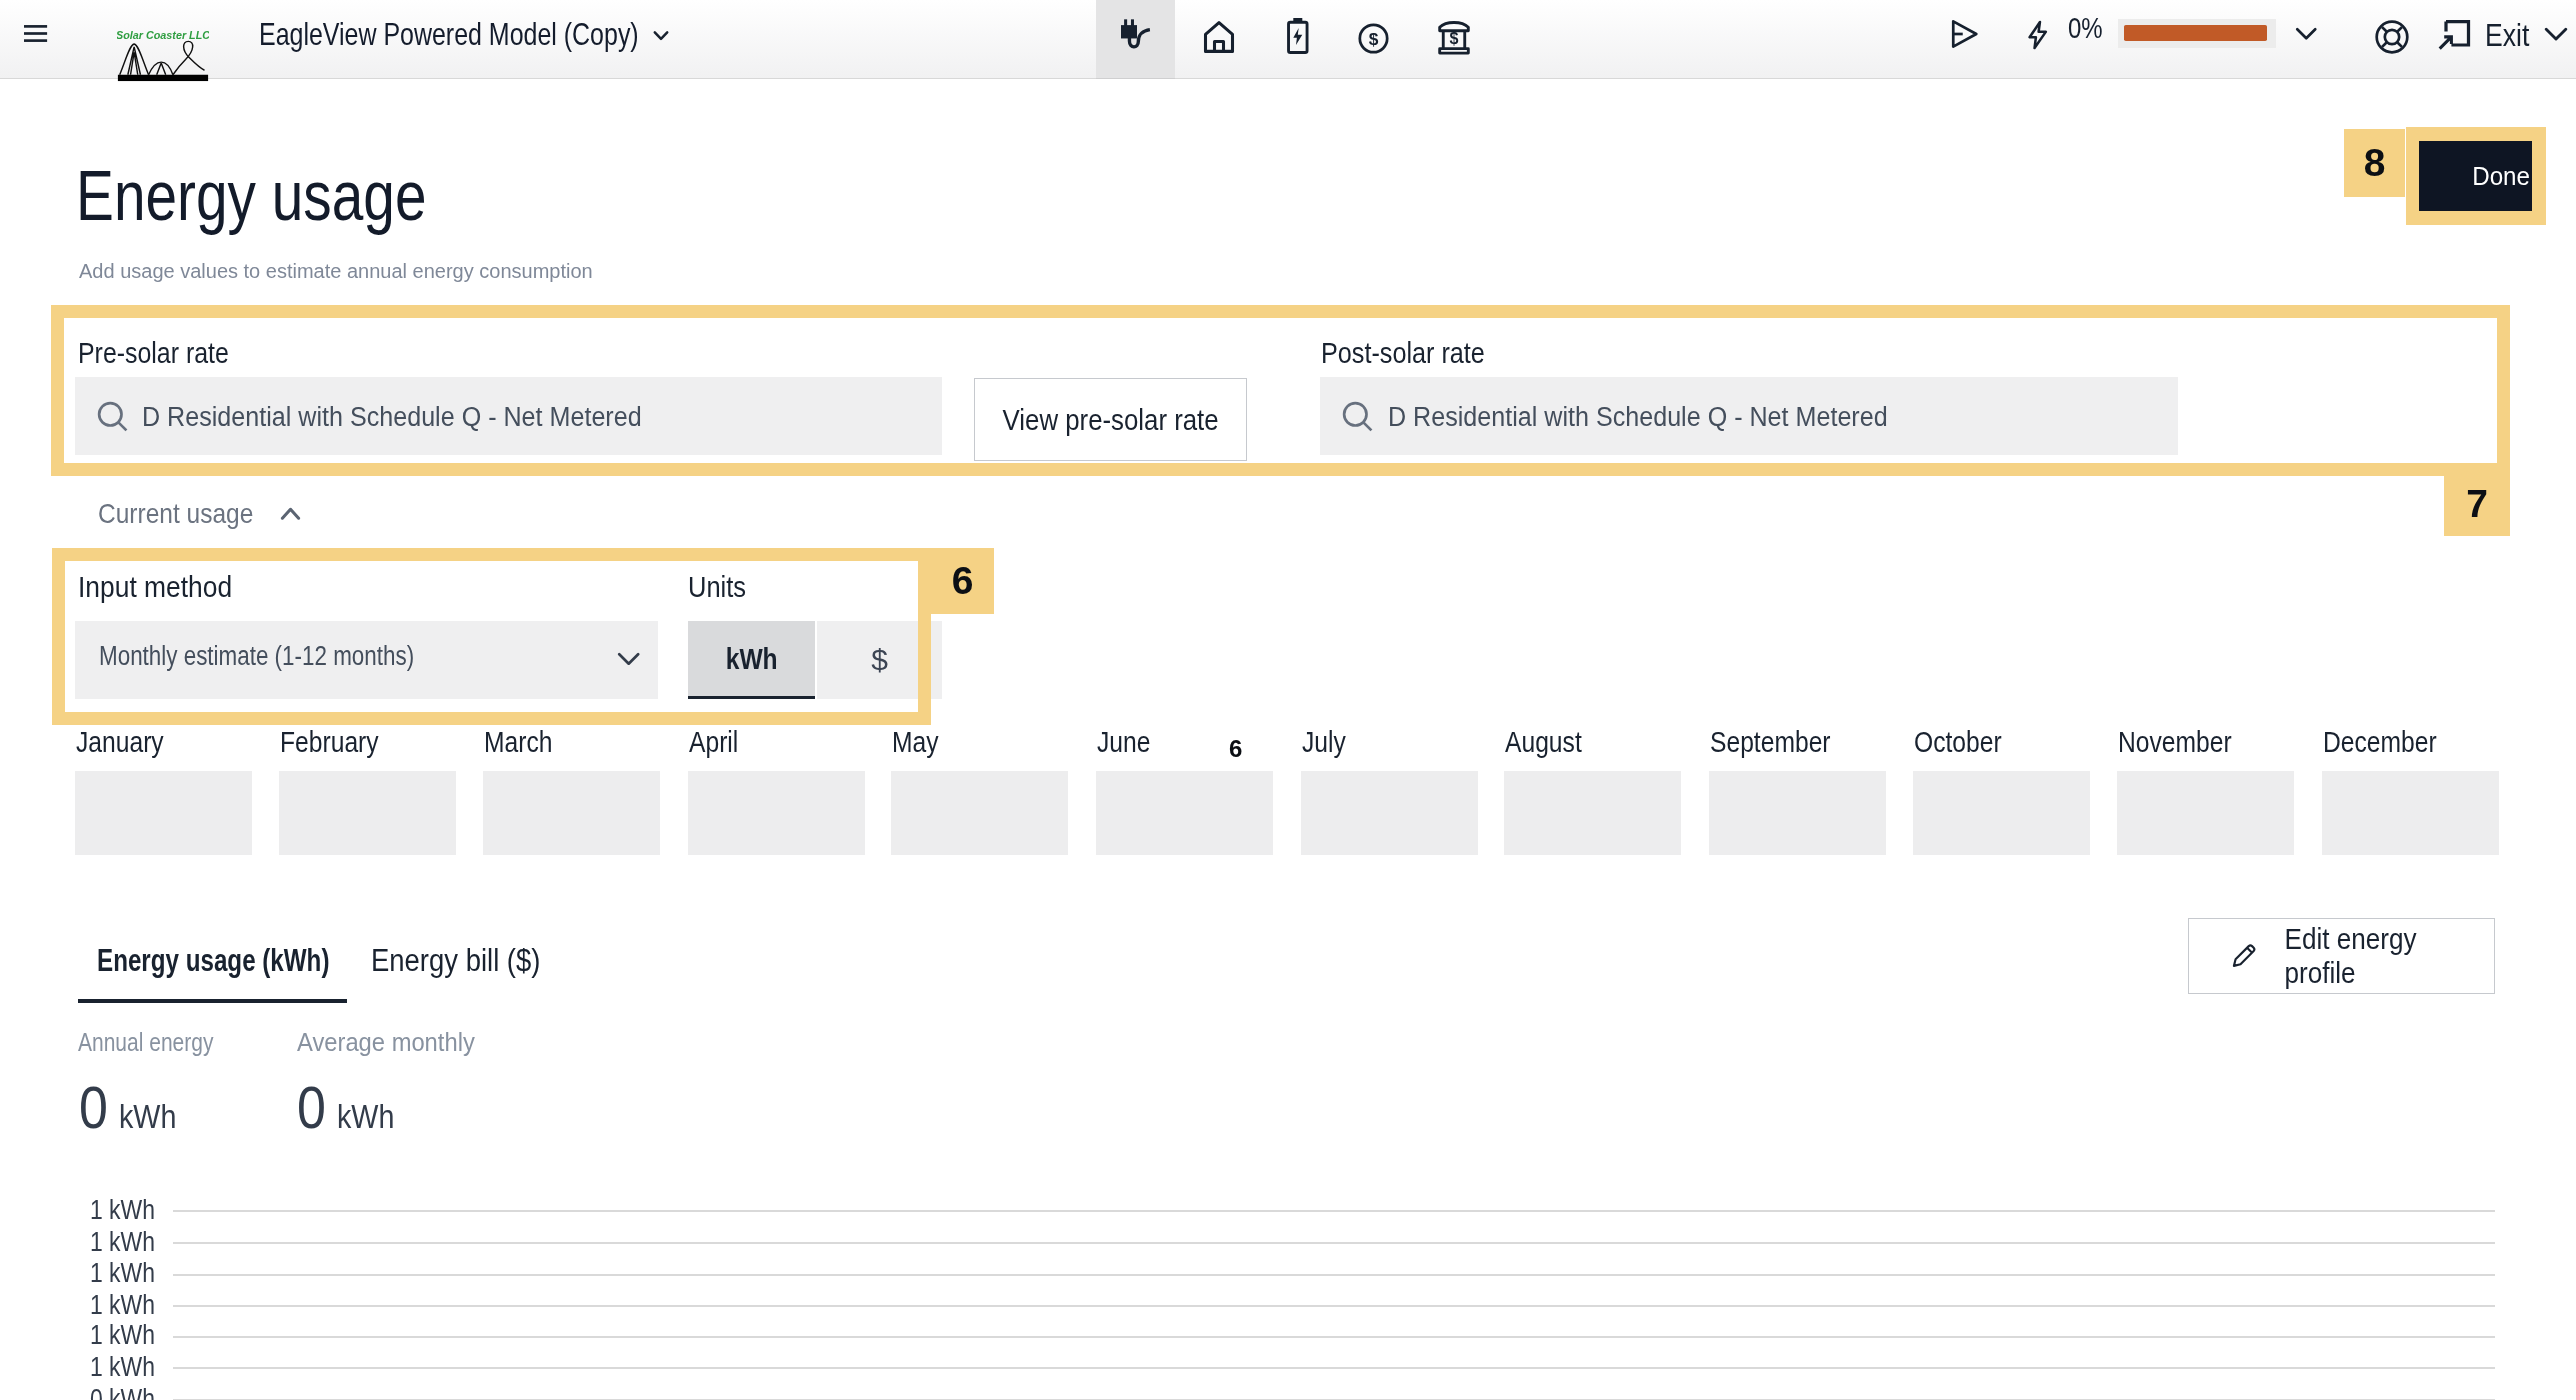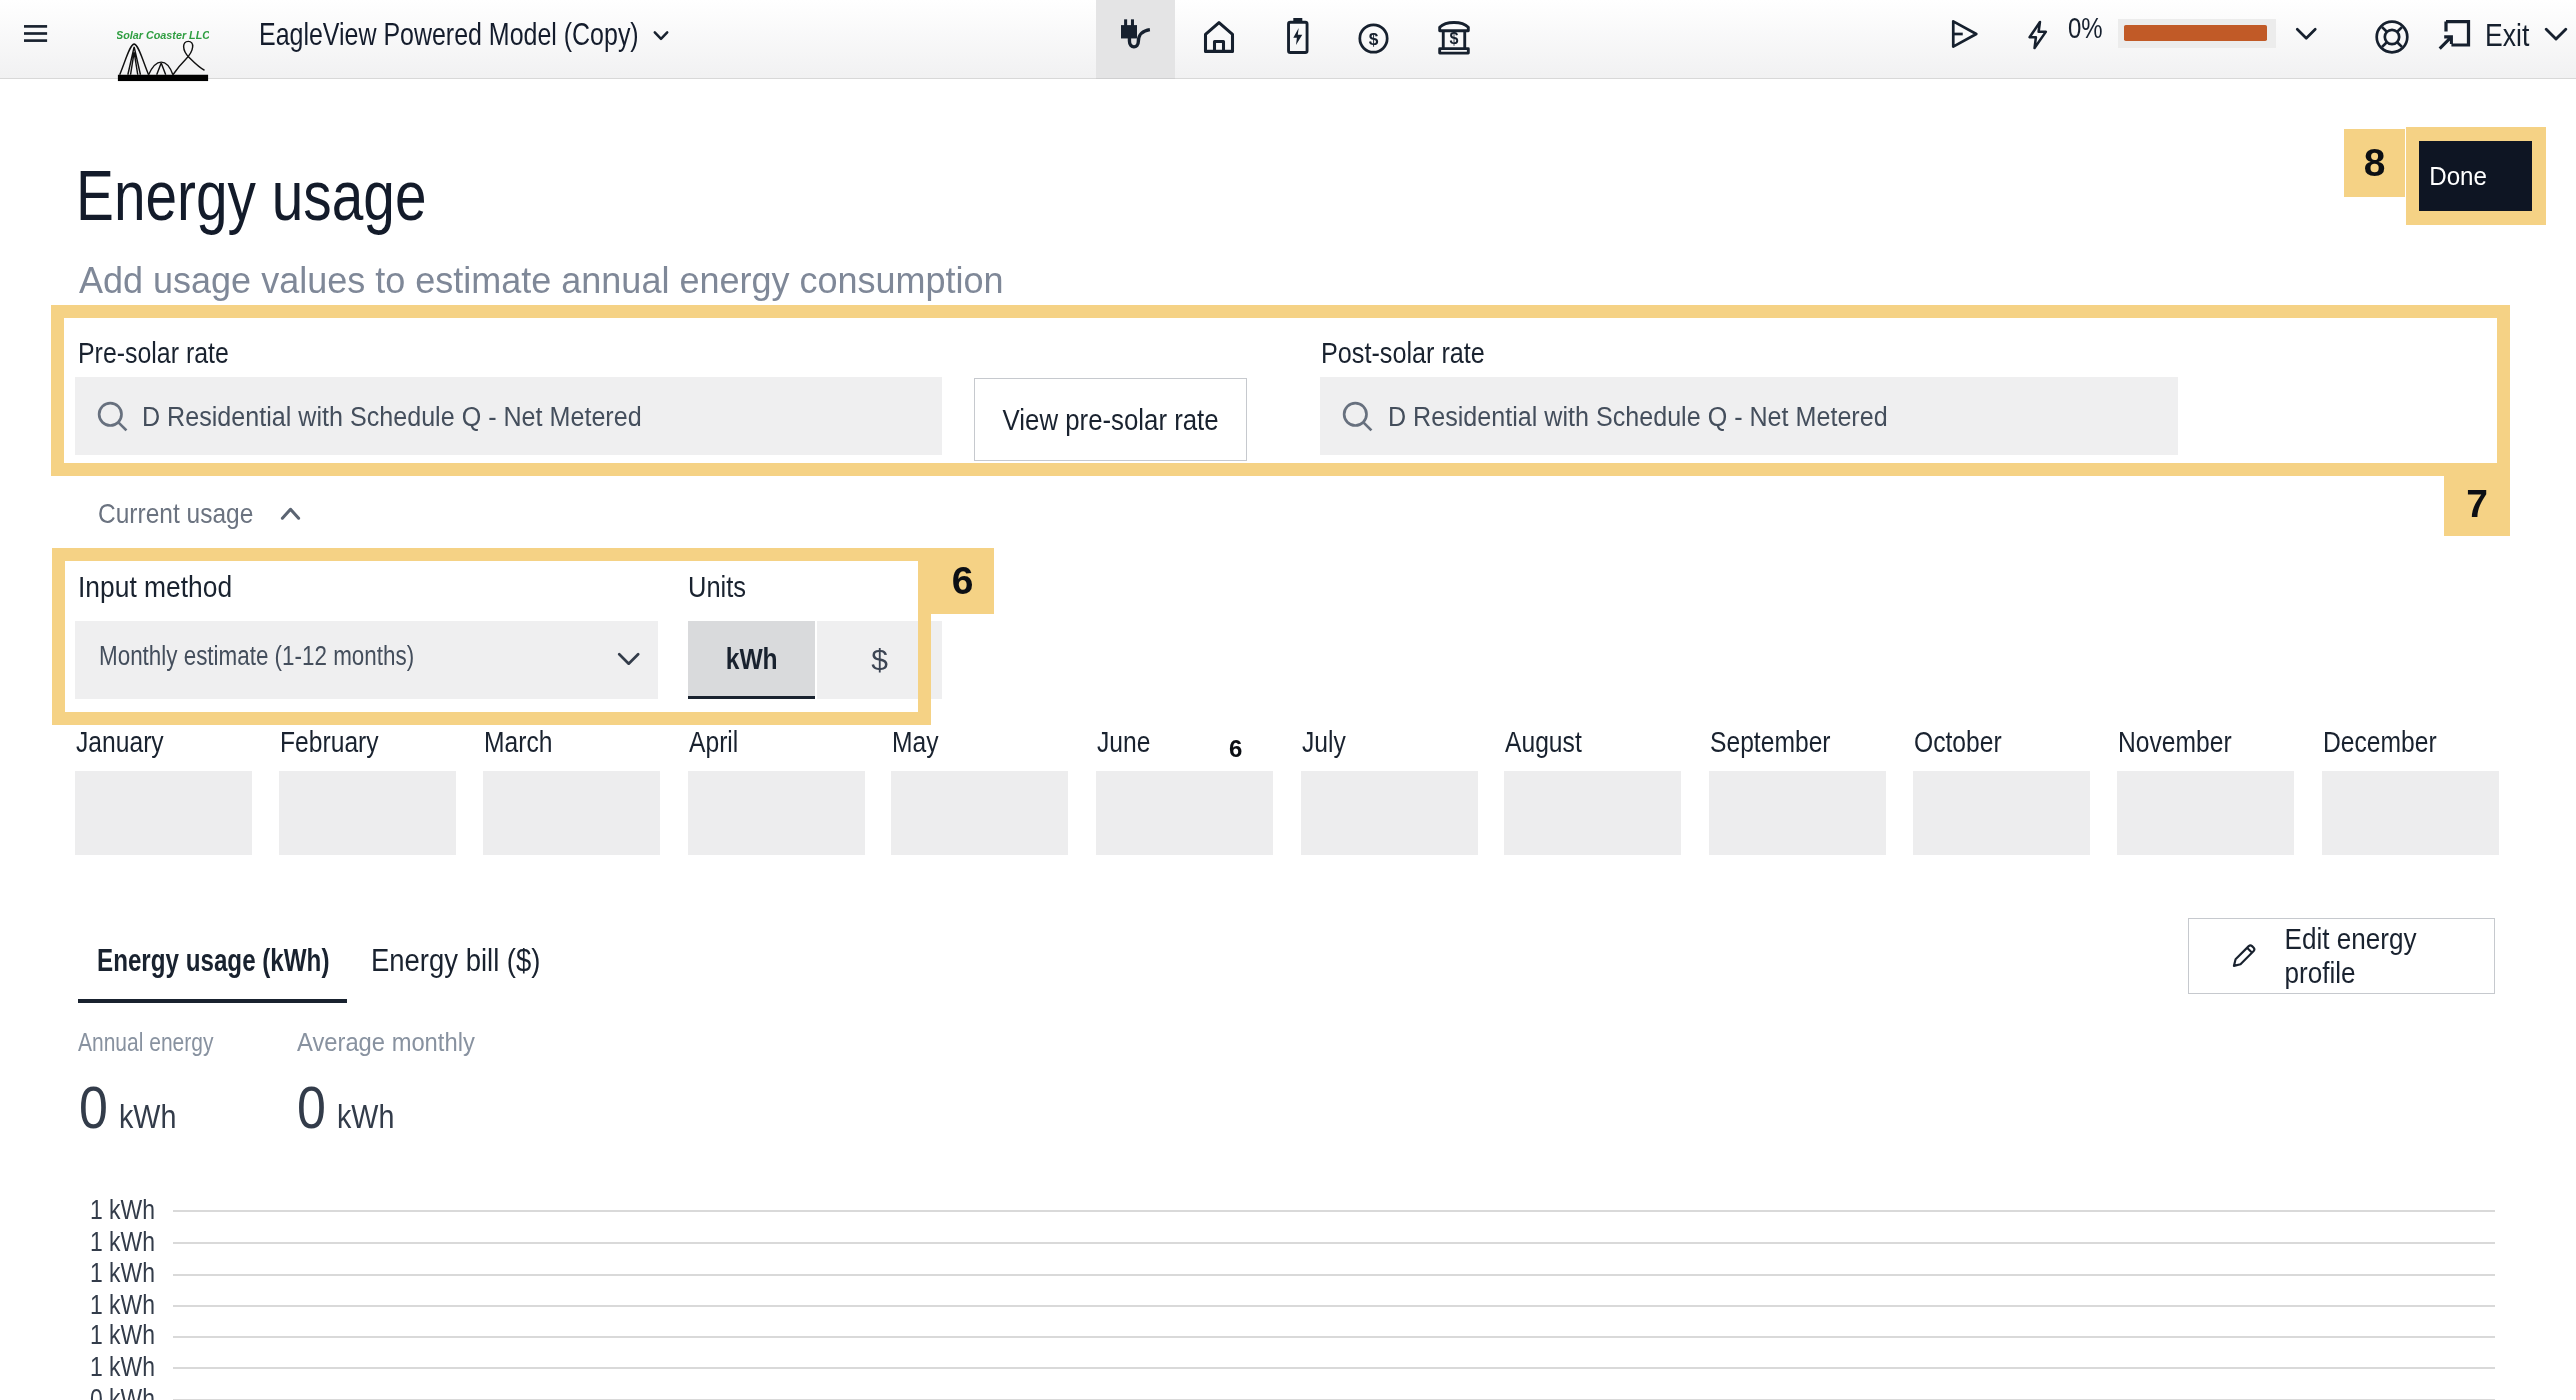--- a/index.html
+++ b/index.html
@@ -107,21 +107,21 @@
       <path d="M10 4 L35 4 L35 30 L16 30 M10 4 L10 15" fill="none" stroke="#16202e" stroke-width="3.6"></path>
       <path d="M3 34 L16 21 M8 21 L16 21 L16 29" fill="none" stroke="#16202e" stroke-width="3.4"></path>
     </svg>
     <div class="t" style="left:592px;top:17px;font-size:32px;color:#16202e;transform:scaleX(0.83);">Exit</div>
     <svg class="abs" style="left:651px;top:27px;" width="24" height="14.4" viewBox="0 0 27 16">
         <path d="M2.5 2.5 L13.5 13.5 L24.5 2.5" fill="none" stroke="#16202e" stroke-width="3.2" stroke-linecap="round" stroke-linejoin="round"></path>
       </svg>
   </div>
 
   <div class="t" style="left:76px;top:155px;font-size:71px;color:#131b2a;transform:scaleX(0.80);">Energy usage</div>
-  <div class="t" style="left:79px;top:260px;font-size:36px;color:#7f8898;transform:scaleX(1.0);">Add usage values to estimate annual energy consumption</div>
+  <div class="t" style="left:79px;top:260px;font-size:20px;color:#7f8898;transform:scaleX(1.0);">Add usage values to estimate annual energy consumption</div>
 
   <div class="t" style="left:78px;top:336px;font-size:30px;color:#19222f;transform:scaleX(0.83);">Pre-solar rate</div>
   <div class="ginput" style="left:75px;top:377px;width:867px;height:78px;"></div>
   <div class="abs" style="left:96px;top:400px;width:34px;height:34px;">
     <svg width="34" height="34" viewBox="0 0 38 38">
         <circle cx="16" cy="16" r="12.5" fill="none" stroke="#67707e" stroke-width="3"></circle>
         <line x1="25" y1="25" x2="34" y2="34" stroke="#67707e" stroke-width="3"></line>
       </svg>
   </div>
   <div class="t" style="left:142px;top:402px;font-size:27px;color:#444e5c;transform:scaleX(0.93);">D Residential with Schedule Q - Net Metered</div>
@@ -224,19 +224,19 @@
       <div class="glabel" style="top:1290px;">1 kWh</div>
       <div class="gridline" style="top:1336px;"></div>
       <div class="glabel" style="top:1320px;">1 kWh</div>
       <div class="gridline" style="top:1367px;"></div>
       <div class="glabel" style="top:1352px;">1 kWh</div>
       <div class="gridline" style="top:1399px;"></div>
       <div class="glabel" style="top:1384px;">0 kWh</div>
     </div>
 
   <div class="abs yellow" style="left:2406px;top:127px;width:140px;height:98px;z-index:30;"></div>
-  <div class="abs" style="left:2419px;top:141px;width:113px;height:70px;background:#0e1523;z-index:31;display:flex;align-items:center;justify-content:flex-start;padding-left:8px;">
+  <div class="abs" style="left:2419px;top:141px;width:113px;height:70px;background:#0e1523;z-index:31;display:flex;align-items:center;justify-content:flex-end;">
       <span style="display:inline-block;font-size:26px;color:#ffffff;transform:scaleX(0.93);">Done</span>
     </div>
   <div class="badge" style="left:2344px;top:129px;width:61px;height:68px;">8</div>
 
 </div>
 
 
 </body></html>

